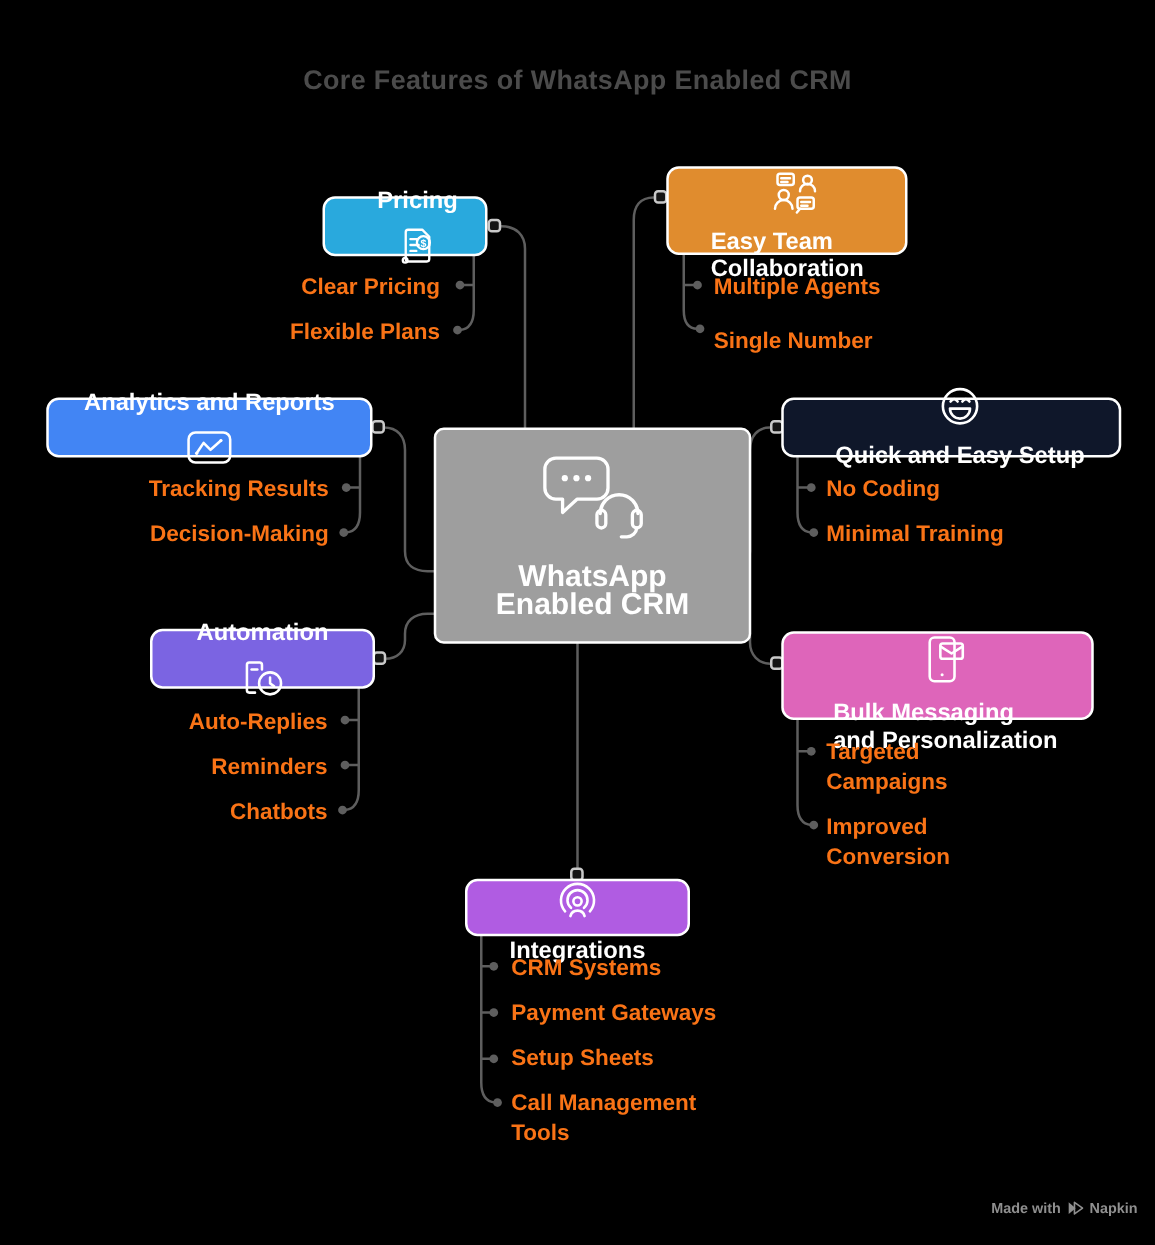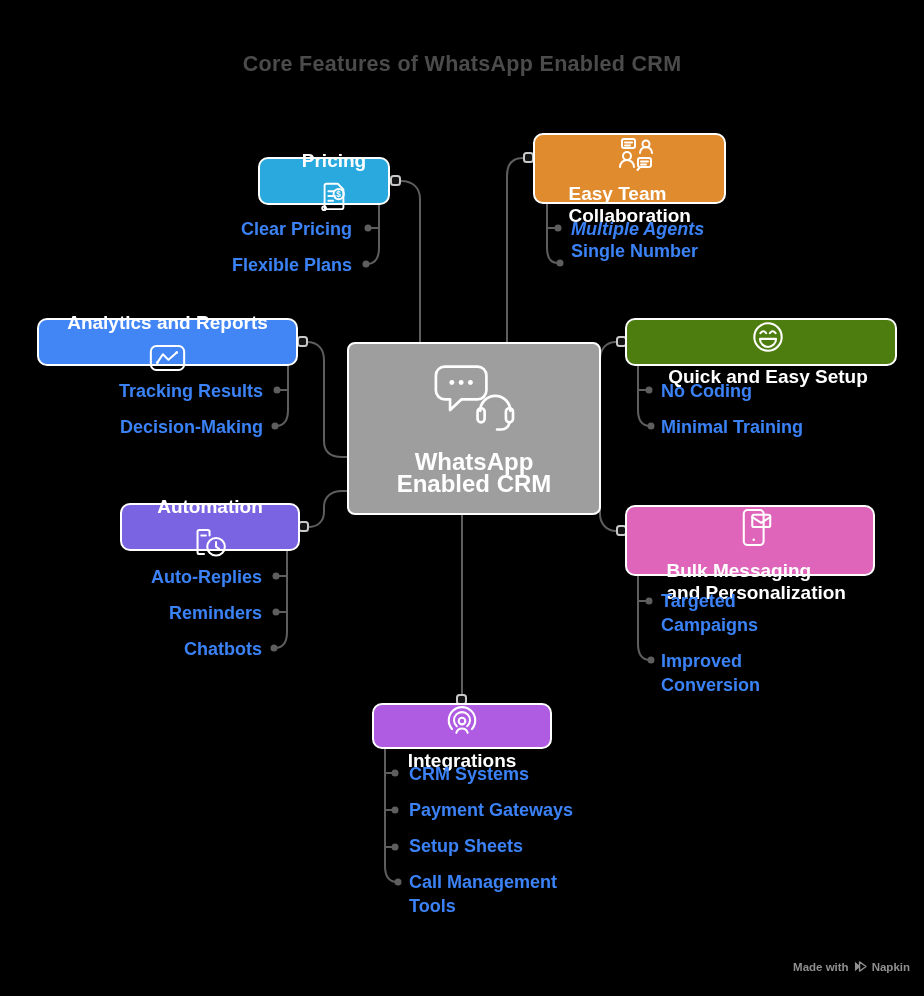--- a/index.html
+++ b/index.html
@@ -9,21 +9,21 @@
          font-size:21.5px;font-weight:bold;color:#4B4B4B;letter-spacing:.3px;}
   svg.wires{position:absolute;left:0;top:0;z-index:1;}
   .node{position:absolute;z-index:2;box-sizing:border-box;border:2.5px solid #fff;
         border-radius:10px;display:flex;align-items:center;color:#fff;font-weight:bold;flex-direction:column;}
   .node .lbl{line-height:22px;}
   .center-node{border-radius:8px;flex-direction:column;justify-content:center;
                text-align:center;font-size:24px;line-height:31px;}
   .center-node .lbl{width:170px;margin-top:10px;}
   .icon{display:flex;align-items:center;justify-content:center;flex:0 0 auto;}
   .icon svg{display:block;}
-  .leaf{position:absolute;z-index:2;color:#3b82f6;font-size:18px;font-weight:bold;
+  .leaf{position:absolute;z-index:2;color:#f97316;font-size:18px;font-weight:bold;
         line-height:24px;}
   .leaf.r{text-align:right;white-space:nowrap;}
   .leaf.l{white-space:nowrap;}
   .leaf.wrap{white-space:normal;}
   .watermark{position:absolute;right:14px;top:960px;z-index:2;display:flex;
              align-items:center;gap:5px;color:#8F8F8F;font-size:11.5px;font-weight:600;}
 </style>
 </head>
 <body>
 
@@ -121,38 +121,38 @@
         <circle cx="29" cy="9" r="3.5"></circle>
         <path d="M23 18a6 6 0 0 1 12 0"></path>
         <circle cx="10" cy="21" r="4"></circle>
         <path d="M3 32a7 7 0 0 1 14 0"></path>
         <rect x="21" y="23" width="13" height="9" rx="2"></rect>
         <path d="M24 26.5h7M24 29.5h5M23 32l-2.5 3"></path>
       </svg>
     </span>
     <span class="lbl" style="width:135px;">Easy Team Collaboration</span>
   </div>
-  <div class="leaf l" style="left:571px;top:217px;font-style:italic;">Multiple Agents</div>
-  <div class="leaf l" style="left:571px;top:239px;text-align:right;">Single Number</div>
+  <div class="leaf l" style="left:571px;top:217px;">Multiple Agents</div>
+  <div class="leaf l" style="left:571px;top:260px;text-align:right;">Single Number</div>
 
   <div class="node" style="left: 37px; top: 318px; width: 261px; height: 48px; justify-content: center; gap: 10px; font-size: 19px; background-color: rgb(66, 133, 244);">
     <span class="lbl">Analytics and Reports</span>
     <span class="icon">
       <svg width="37" height="28" viewBox="0 0 40 30" fill="none" stroke="#fff" stroke-width="2.2" stroke-linecap="round" stroke-linejoin="round">
         <rect x="2" y="2" width="36" height="26" rx="6"></rect>
         <path d="M9 20 L15 11 L21 17 L30 9"></path>
         <circle cx="9" cy="20" r="1.4" fill="#fff" stroke="none"></circle>
         <circle cx="30" cy="9" r="1.4" fill="#fff" stroke="none"></circle>
       </svg>
     </span>
   </div>
   <div class="leaf r" style="right:661px;top:379px;">Tracking Results</div>
   <div class="leaf r" style="right:661px;top:415px;">Decision-Making</div>
 
-  <div class="node" style="left: 625px; top: 318px; width: 272px; height: 48px; padding-left: 14px; gap: 12px; font-size: 19px; background-color: #4d7c0f;">
+  <div class="node" style="left: 625px; top: 318px; width: 272px; height: 48px; padding-left: 14px; gap: 12px; font-size: 19px; background-color: #0f172a; justify-content: center;">
     <span class="icon">
       <svg width="34" height="34" viewBox="0 0 36 36" fill="none" stroke="#fff" stroke-width="2.2" stroke-linecap="round" stroke-linejoin="round">
         <circle cx="18" cy="18" r="14.5"></circle>
         <path d="M10 14q3-4 6 0M20 14q3-4 6 0"></path>
         <path d="M9.5 20a8.5 8.5 0 0 0 17 0z"></path>
       </svg>
     </span>
     <span class="lbl">Quick and Easy Setup</span>
   </div>
   <div class="leaf l" style="left:661px;top:379px;">No Coding</div>

